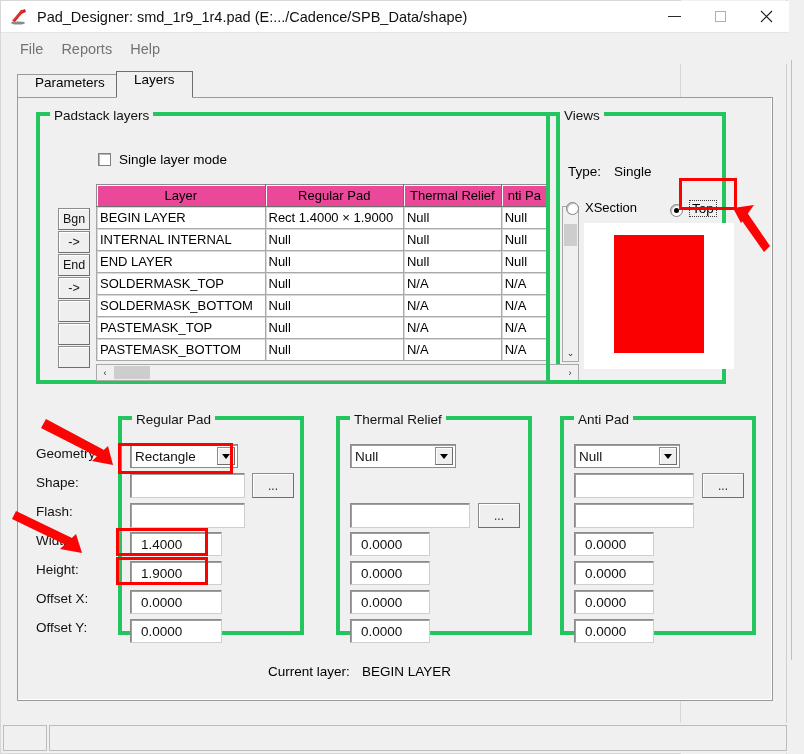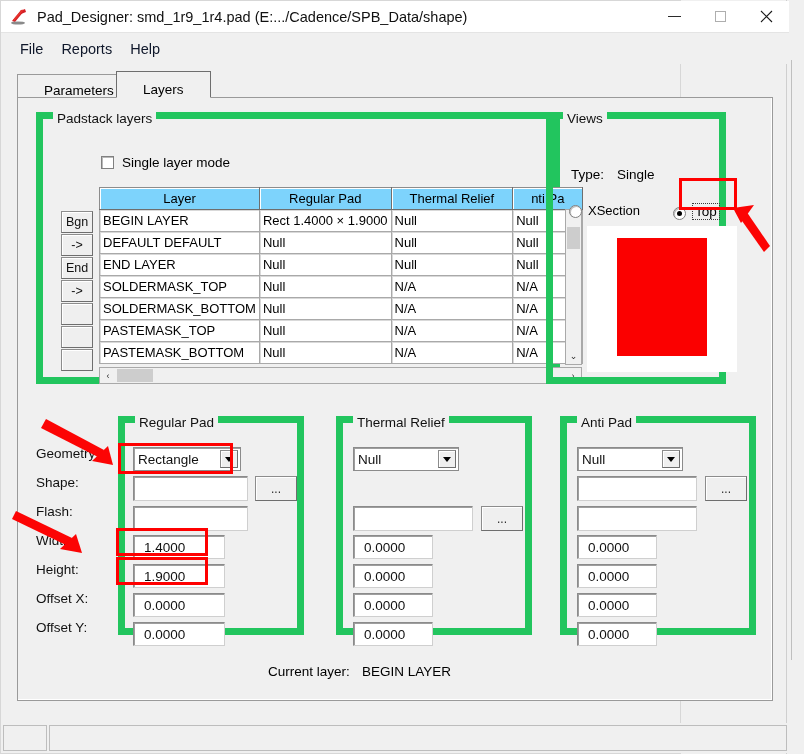--- a/index.html
+++ b/index.html
@@ -86,35 +86,35 @@
     width: 788px; height: 31px;
     background: #f0f0f0;
     display: flex;
     align-items: center;
     padding-left: 10px;
     box-sizing: border-box;
   }
   .menu-item {
     font-size: 14.5px;
     padding: 3px 9px;
-    color: #0f172a;
+    color: #737373;
   }
 
   
   .tabstrip {
     position: absolute;
     left: 16px; top: 70px;
     width: 756px; height: 28px;
   }
   .tab {
     position: absolute;
     top: 3px;
     height: 24px;
-    padding: 0 26px;
-    display: flex; align-items: flex-end;
+    padding: 0 17px;
+    display: flex; align-items: flex-start;
     font-size: 13.5px;
     background: #f0f0f0;
     border: 1px solid #9a9a9a;
     border-bottom: none;
     box-sizing: border-box;
   }
   .tab.active {
     top: 0;
     height: 27px;
     background: #f0f0f0;
@@ -131,21 +131,21 @@
     background: #f0f0f0;
     border: 1px solid #9a9a9a;
     border-top: 1px solid #9a9a9a;
     box-sizing: border-box;
     box-shadow: inset -1px -1px 0 #ffffff;
   }
 
   
   .group {
     position: absolute;
-    border: 7px solid #22c55e;
+    border: 4px solid #22c55e;
     box-sizing: border-box;
   }
   .group > .legend {
     position: absolute;
     top: -8px; left: 10px;
     background: #f0f0f0;
     padding: 0 4px;
     font-size: 13.5px;
     color: #111;
     white-space: nowrap;
@@ -184,29 +184,29 @@
     color: #111;
   }
   .grid {
     position: absolute;
     left: 38px; top: 0;
     border-collapse: collapse;
     table-layout: fixed;
   }
   .hdr-row th {
     height: 22px;
-    background: #7dd3fc;
+    background: #ec4899;
     border: 1px solid #8c8c8c;
     border-right-color: #6e6e6e;
     border-bottom-color: #6e6e6e;
     box-shadow: inset 1px 1px 0 #ffffff;
     font-weight: normal;
     font-size: 13px;
     text-align: center;
-    padding: 0 18px;
+    padding: 0 6px;
     overflow: hidden;
     white-space: nowrap;
     box-sizing: border-box;
   }
   .grid td {
     height: 22px;
     background: #ffffff;
     border: 1px solid #a9a9a9;
     font-size: 13px;
     padding: 0 3px;
@@ -470,21 +470,21 @@
               <th>Thermal Relief</th>
               <th>nti Pa</th>
             </tr>
             <tr>
               <td>BEGIN LAYER</td>
               <td>Rect 1.4000 × 1.9000</td>
               <td>Null</td>
               <td>Null</td>
             </tr>
             <tr>
-              <td>DEFAULT DEFAULT</td>
+              <td>INTERNAL INTERNAL</td>
               <td>Null</td>
               <td>Null</td>
               <td>Null</td>
             </tr>
             <tr>
               <td>END LAYER</td>
               <td>Null</td>
               <td>Null</td>
               <td>Null</td>
             </tr>

